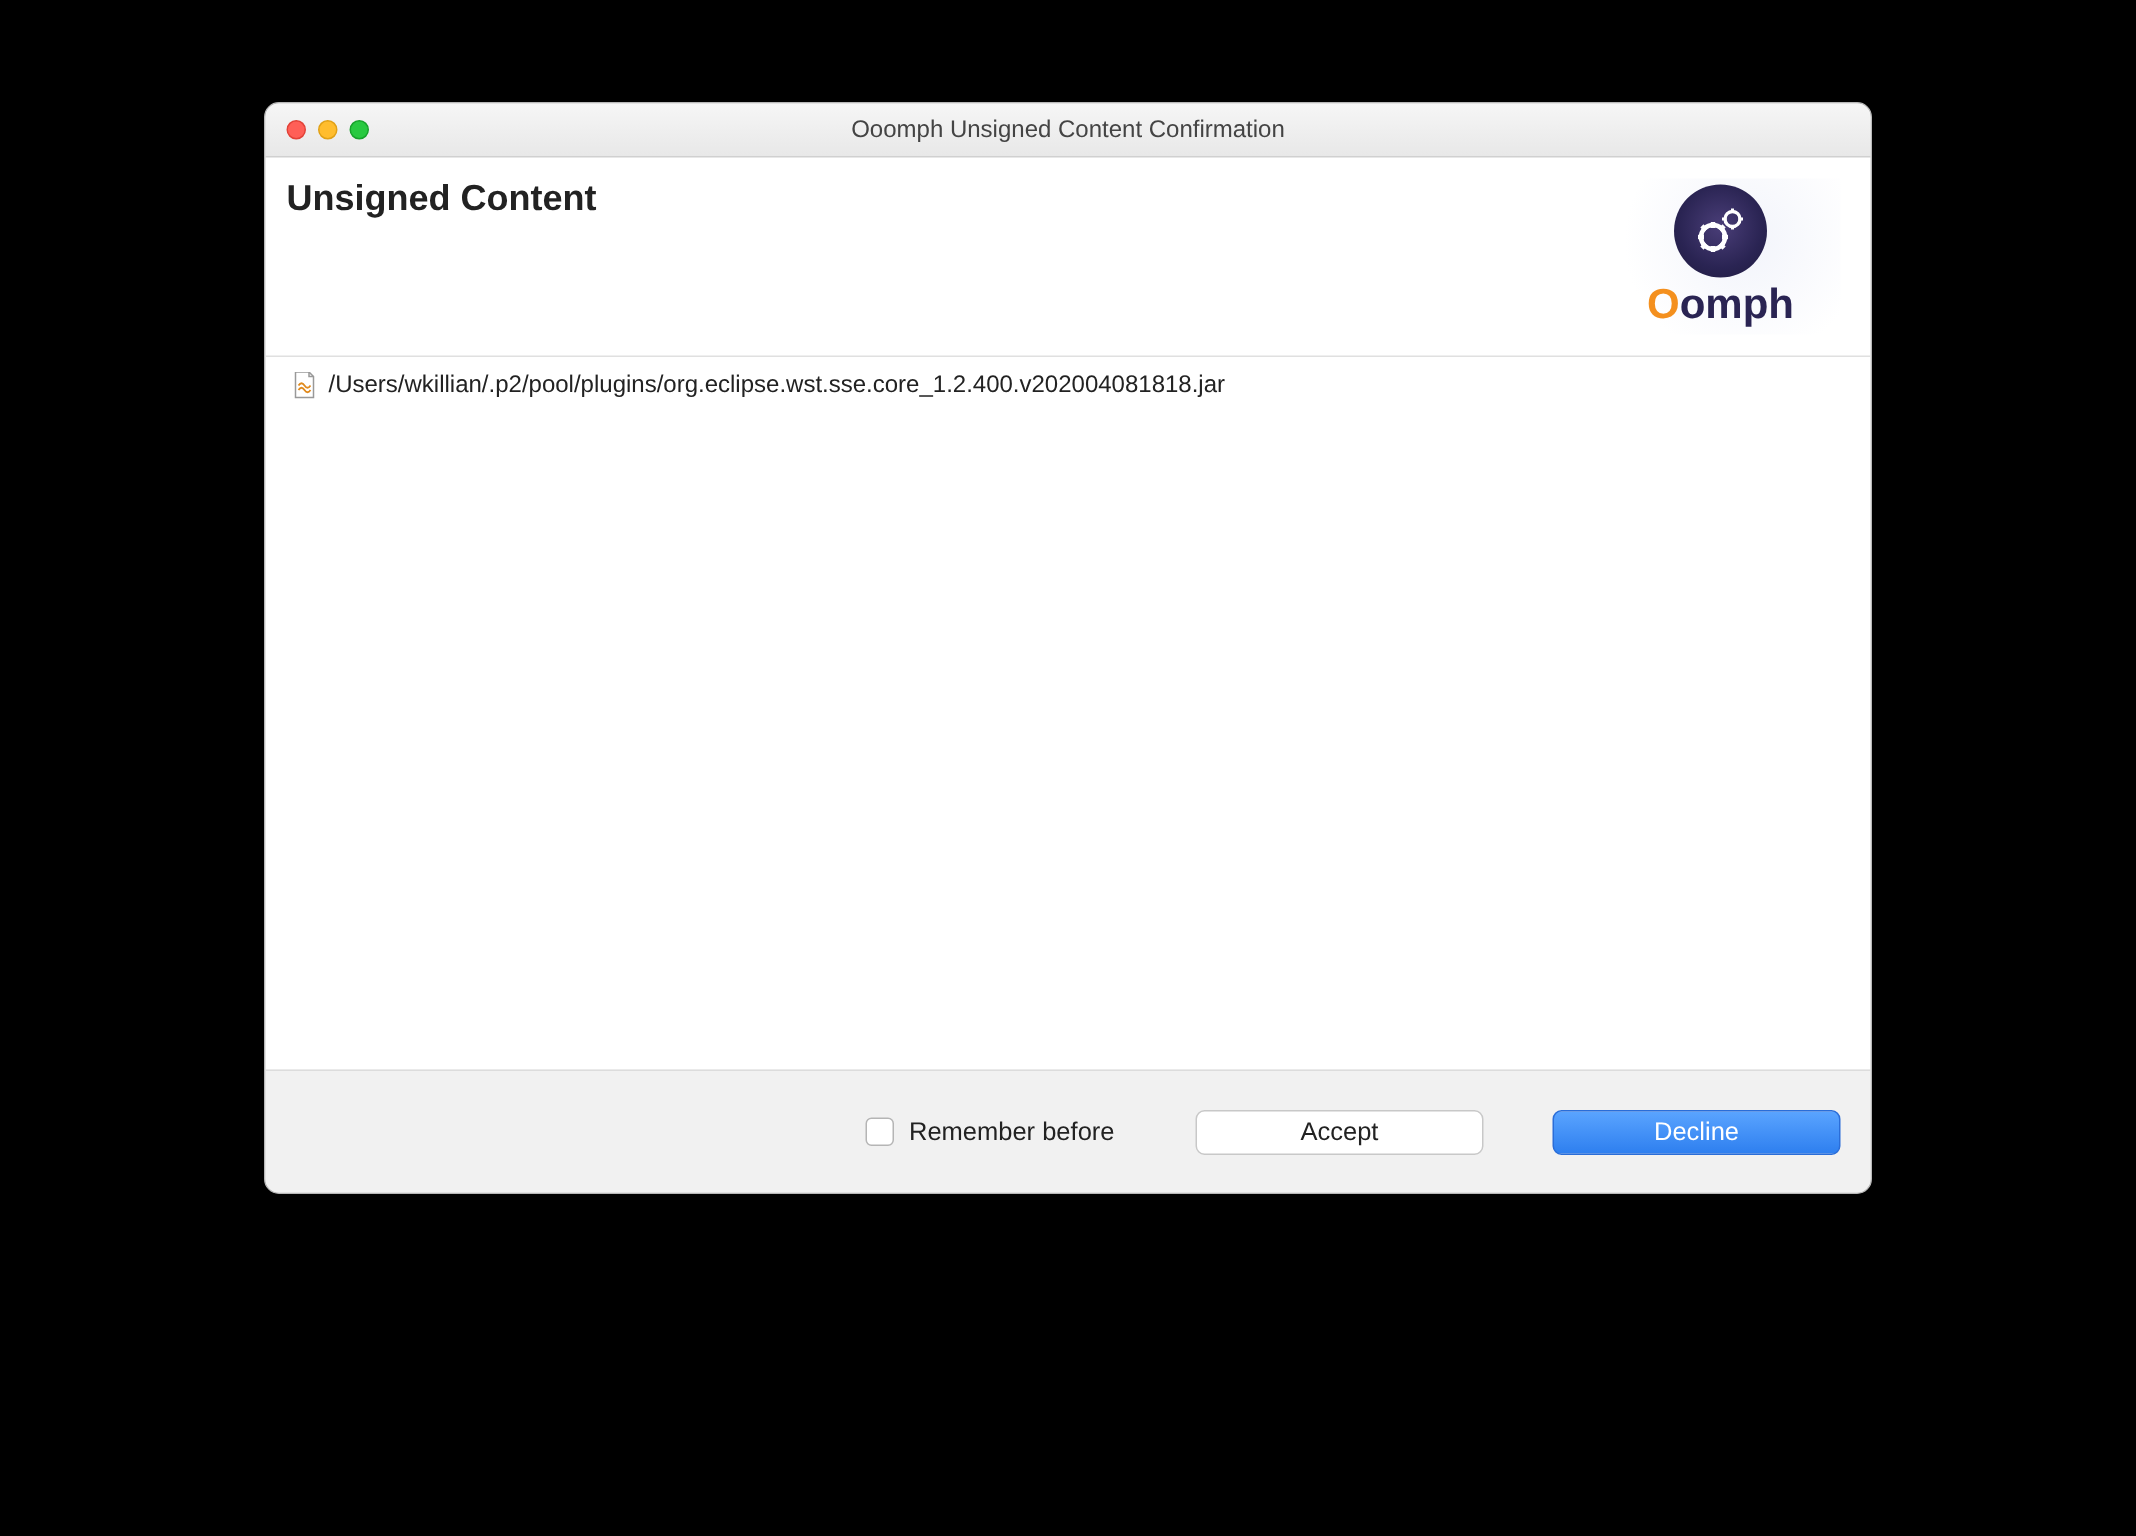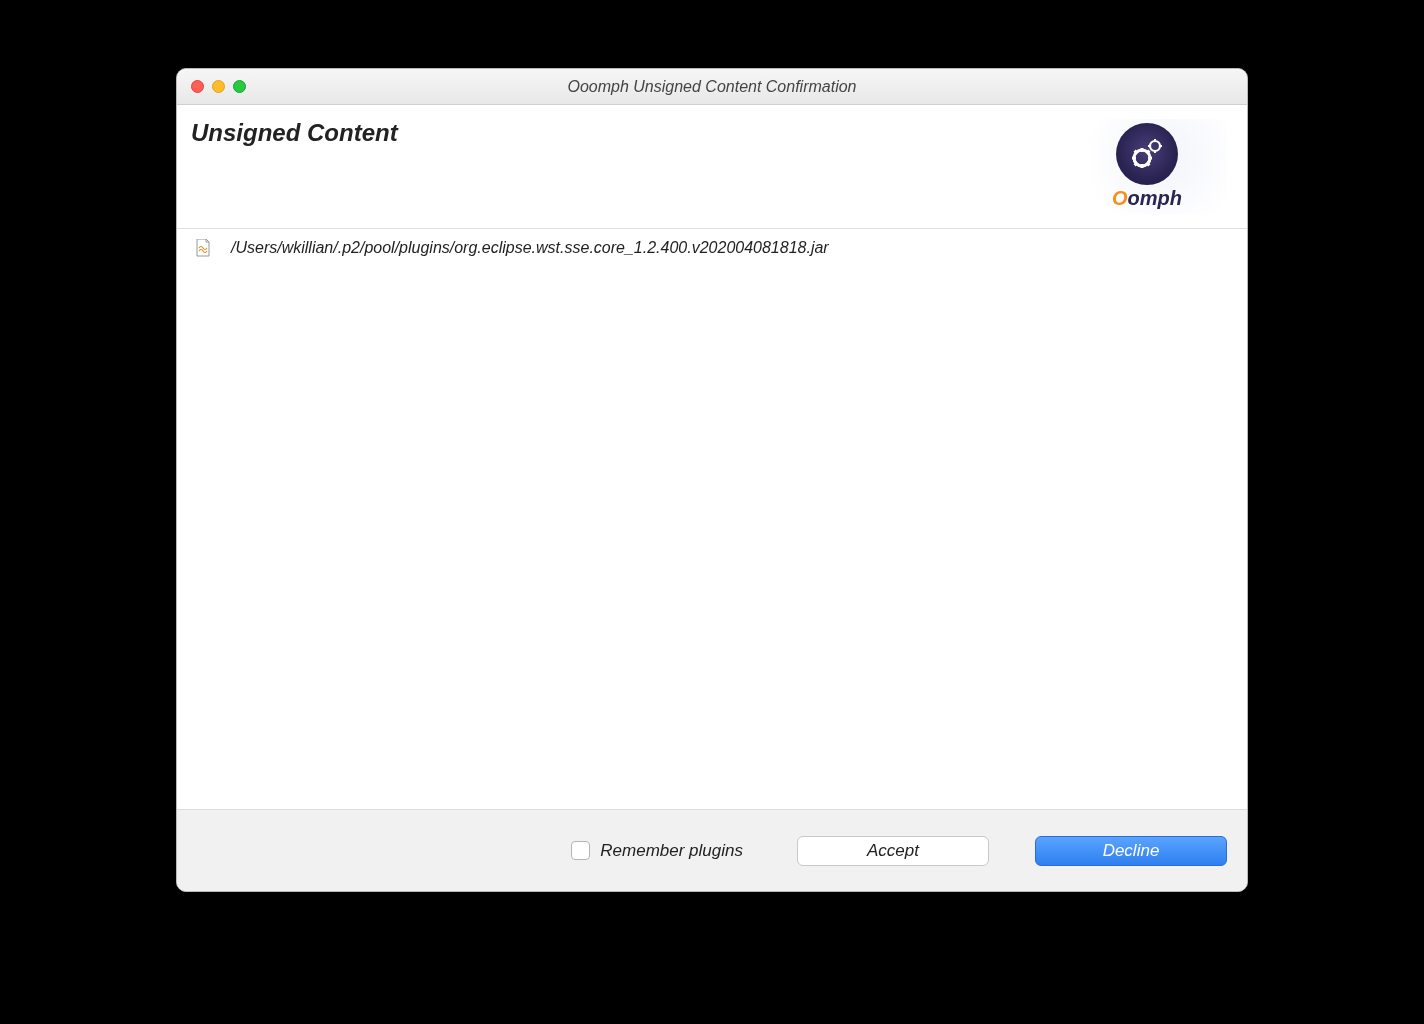--- a/index.html
+++ b/index.html
@@ -7,29 +7,28 @@
   body {
     background: #000;
     font-family: -apple-system, BlinkMacSystemFont, "Helvetica Neue", Arial, sans-serif;
     display: flex;
     align-items: flex-start;
     justify-content: center;
   }
   .window {
     margin-top: 68px;
     width: 1072px;
-    height: 824px;
+    height: 728px;
     background: #fff;
     border-radius: 10px;
     overflow: hidden;
     box-shadow: 0 30px 60px rgba(0,0,0,0.5);
     display: flex;
     flex-direction: column;
     border: 1px solid #b8b8b8;
-    font-style: italic;
   }
   .titlebar {
     height: 36px;
     background: linear-gradient(to bottom, #f6f6f6, #e8e8e8);
     border-bottom: 1px solid #d0d0d0;
     display: flex;
     align-items: center;
     position: relative;
   }
   .traffic-lights {
@@ -86,36 +85,36 @@
     background: radial-gradient(circle at 50% 45%, #4a3e78 0%, #2a2453 60%, #1e1a3d 100%);
     position: relative;
     display: flex;
     align-items: center;
     justify-content: center;
   }
   .gear {
     fill: #fff;
   }
   .logo-text {
-    font-size: 20px;
+    font-size: 28px;
     font-weight: 600;
     margin-top: 2px;
   }
   .logo-text .o { color: #f4901e; }
   .logo-text .rest { color: #2a2453; }
   .content {
     flex: 1;
     background: #fff;
     padding: 10px 18px;
     overflow: auto;
   }
   .item {
     display: flex;
     align-items: center;
-    gap: 20px;
+    gap: 8px;
     font-size: 16px;
     color: #222;
   }
   .file-icon {
     width: 16px; height: 18px;
     flex-shrink: 0;
   }
   .footer {
     height: 82px;
     background: #f1f1f1;
@@ -216,21 +215,21 @@
         <path d="M4 9 q2 -3 4 0 q2 3 4 0" fill="none" stroke="#e08a1e" stroke-width="1.2"></path>
         <path d="M4 12 q2 -3 4 0 q2 3 4 0" fill="none" stroke="#e08a1e" stroke-width="1.2"></path>
       </svg>
       <span>/Users/wkillian/.p2/pool/plugins/org.eclipse.wst.sse.core_1.2.400.v202004081818.jar</span>
     </div>
   </div>
 
   <div class="footer">
     <label class="remember">
       <span class="chk"></span>
-      <span>Remember plugins</span>
+      <span>Remember before</span>
     </label>
     <div class="btn secondary">
       <span>Accept</span>
     </div>
     <div class="btn primary">
       <span>Decline</span>
     </div>
   </div>
 </div>
 

